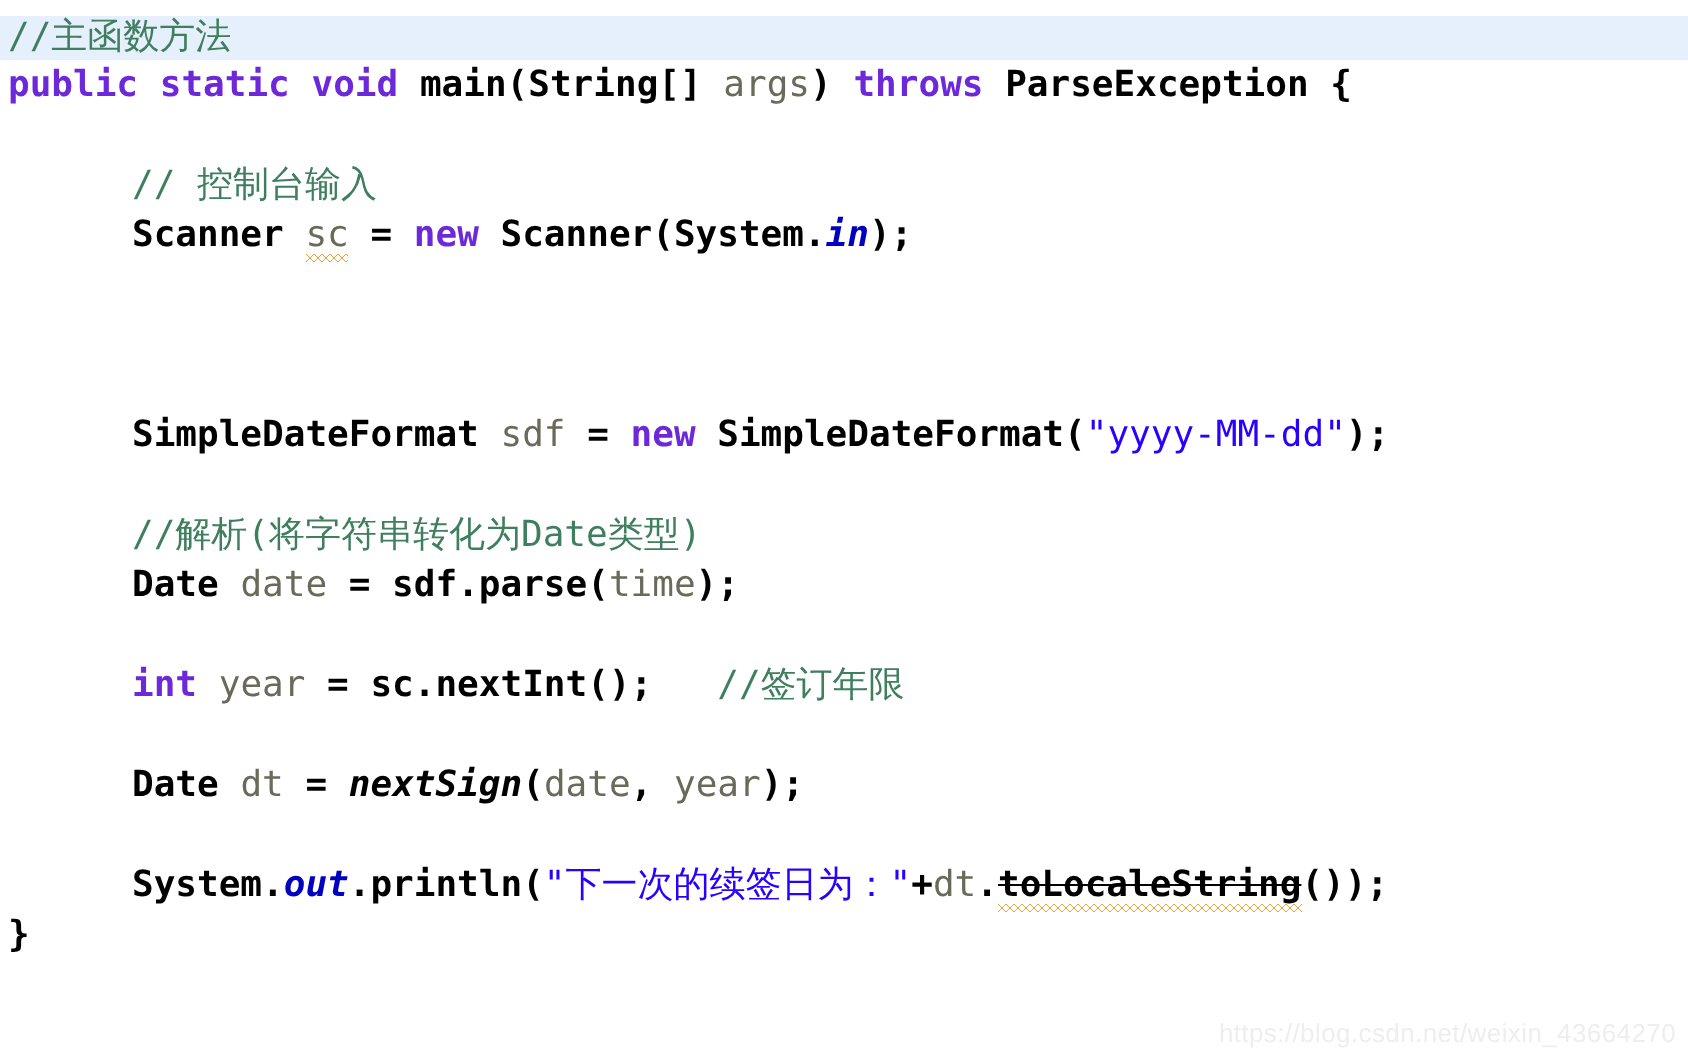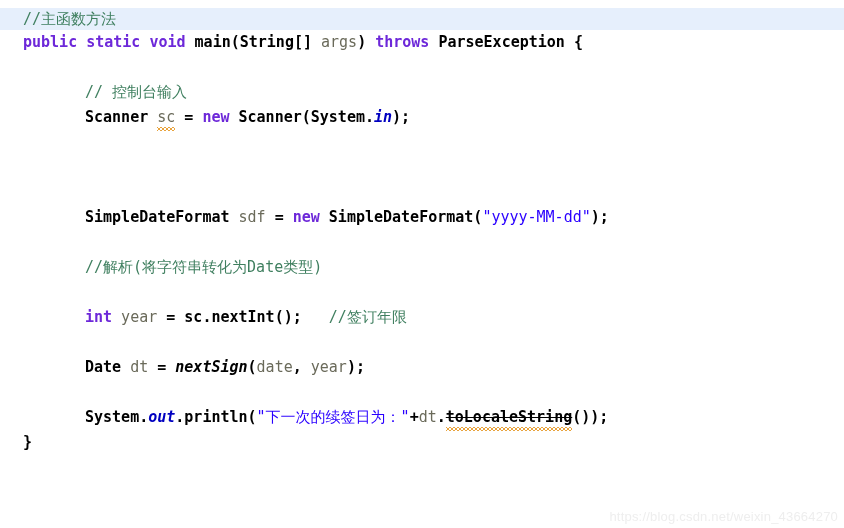--- a/index.html
+++ b/index.html
@@ -24,23 +24,23 @@
     left: 0;
     top: 0;
     width: 844px;
     padding-top: 8px;
     box-sizing: border-box;
   }
   .line {
     position: relative;
     height: 25px;
     line-height: 25px;
-    font-size: 15px;
+    font-size: 18px;
     white-space: pre;
-    padding-left: 23px;
+    padding-left: 4px;
     box-sizing: border-box;
     letter-spacing: 0px;
   }
   .line.current {
     background: #e6effc;
     height: 22px;
     line-height: 22px;
   }
   .line.blank {
     height: 25px;
@@ -111,20 +111,21 @@
     <div class="line blank"></div>
 
     <div class="line"><span style="padding-left:62px"></span></div>
 
     <div class="line"><span style="padding-left:62px"></span><span class="plain bold">SimpleDateFormat </span><span class="local">sdf</span><span class="plain bold"> = </span><span class="kw">new</span><span class="plain bold"> SimpleDateFormat(</span><span class="str">"yyyy-MM-dd"</span><span class="plain bold">);</span></div>
 
     <div class="line blank"></div>
 
     <div class="line"><span style="padding-left:62px"></span><span class="cmt">//解析(将字符串转化为Date类型)</span></div>
 
+    <div class="line"><span style="padding-left:62px"></span><span class="plain bold">Date</span><span class="local"> date</span><span class="plain bold"> = sdf.parse(</span><span class="local">time</span><span class="plain bold">);</span></div>
 
     <div class="line blank"></div>
 
     <div class="line"><span style="padding-left:62px"></span><span class="kw">int</span><span class="local"> year</span><span class="plain bold"> = sc.nextInt();</span><span class="plain">   </span><span class="cmt">//签订年限</span></div>
 
     <div class="line blank"></div>
 
 
     <div class="line"><span style="padding-left:62px"></span><span class="plain bold">Date</span><span class="local"> dt</span><span class="plain bold"> = </span><span class="static-m bold">nextSign</span><span class="plain bold">(</span><span class="local">date</span><span class="plain bold">, </span><span class="local">year</span><span class="plain bold">);</span></div>
 

